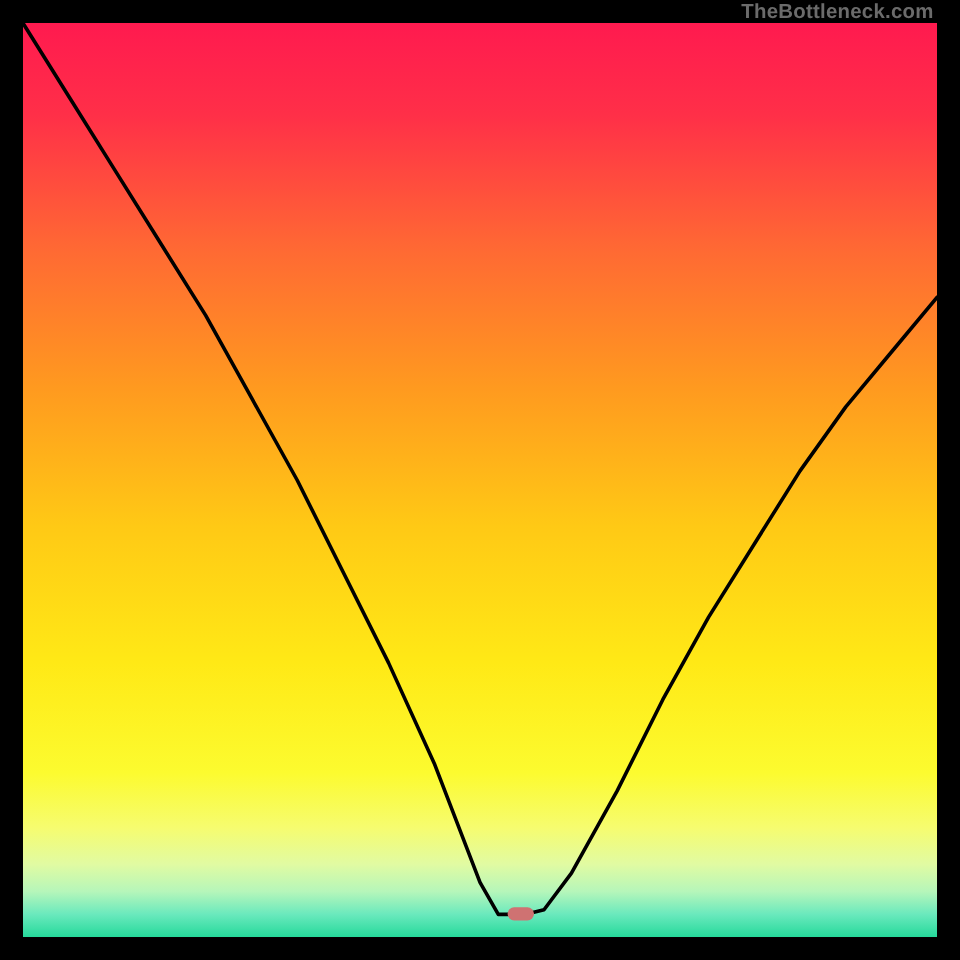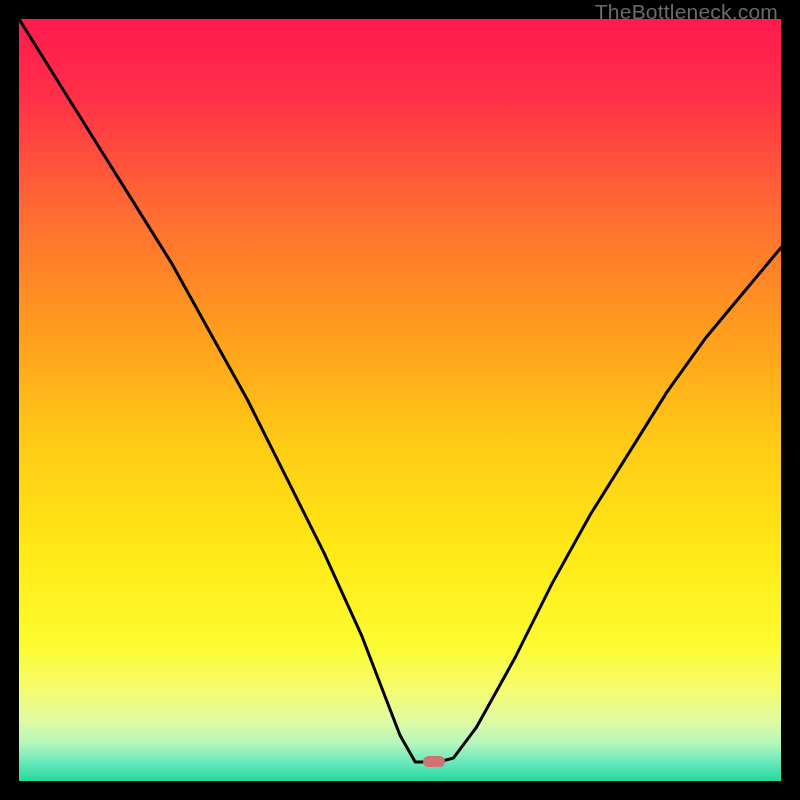--- a/index.html
+++ b/index.html
@@ -31,22 +31,22 @@
   }
   .curve-svg {
     position: absolute;
     inset: 0;
   }
   .watermark {
     position: absolute;
     top: 0px;
     right: 22px;
     color: #6b6b6b;
-    font-size: 21px;
-    font-weight: 400;
+    font-size: 17px;
+    font-weight: 700;
     letter-spacing: 0.2px;
     margin-left: 36px;
   }
   .marker {
     position: absolute;
     width: 22px;
     height: 11px;
     background: #cf7272;
     border-radius: 6px;
   }

